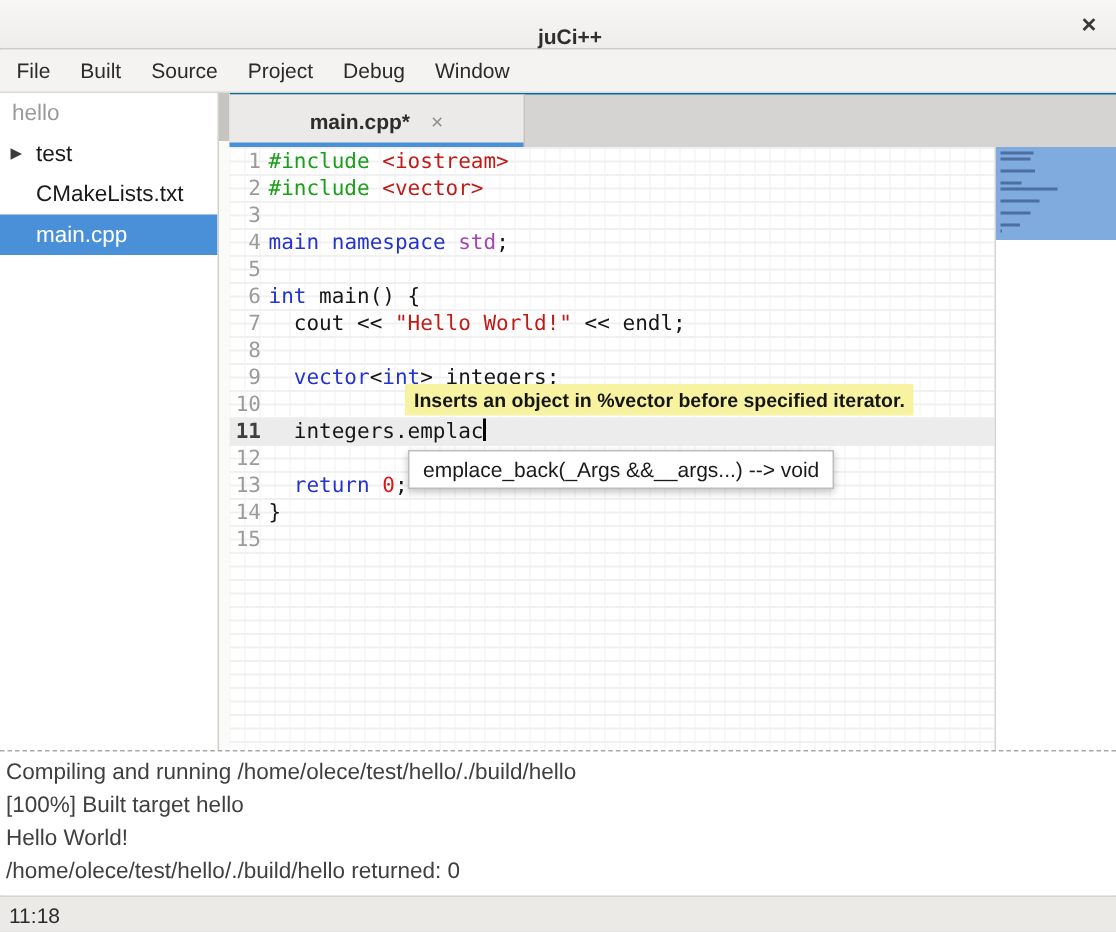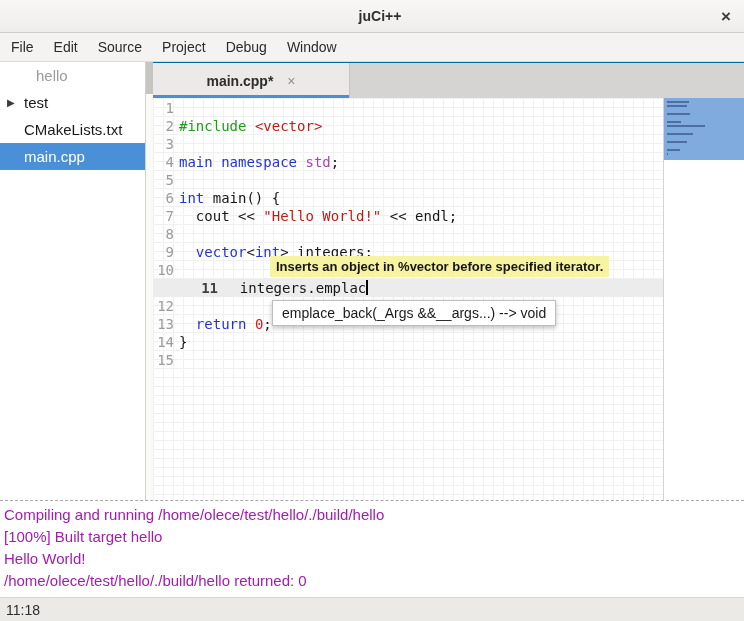--- a/index.html
+++ b/index.html
@@ -7,41 +7,41 @@
     width:744px;height:621px;position:relative;background:#fff;
     display:flex;flex-direction:column;overflow:hidden;
     font-family:"Liberation Sans",sans-serif;
     box-shadow:inset 0 0 0 1px #c2c0bd;
   }
   
   .titlebar{
     flex:0 0 33px;height:33px;box-sizing:border-box;
     background:linear-gradient(#f8f7f6,#eeedeb);
     border-bottom:1px solid #cfccc8;
-    display:flex;align-items:center;justify-content:center;position:relative;padding-left:16px;
+    display:flex;align-items:flex-end;justify-content:center;position:relative;padding-left:16px;
   }
   .title{font-weight:700;font-size:14px;color:#2f2f2f;}
   .close-btn{
     position:absolute;right:13px;top:0;height:100%;
     display:flex;align-items:center;
     font-size:17px;font-weight:700;color:#3a3a3a;line-height:1;
   }
   
   .menubar{
     flex:0 0 29px;height:29px;box-sizing:border-box;background:#f4f3f1;
     border-bottom:1px solid #dbd9d6;display:flex;align-items:stretch;padding-left:1px;
   }
   .menu-item{padding:0 10px;display:flex;align-items:center;font-size:14px;color:#2b2b2b;text-align:right;}
   
   .main{flex:1;display:flex;min-height:0;}
   .sidebar{
     width:145px;flex:0 0 145px;background:#fff;border-right:1px solid #d2d0cd;
     font-size:15px;overflow:hidden;
   }
-  .sidebar-project{height:27px;line-height:27px;padding-left:8px;color:#9a9a9a;margin-left:28px;}
+  .sidebar-project{height:27px;line-height:27px;padding-left:8px;color:#9a9a9a;}
   .tree-item{height:27px;line-height:27px;position:relative;color:#1a1a1a;}
   .tree-item .tree-label{margin-left:24px;display:inline-block;}
   .tree-item .expander{position:absolute;left:7px;top:0;font-size:10px;color:#3c3c3c;}
   .tree-item.selected{background:var(--selection,#4a90d9);color:#fff;}
   .scrollstrip{width:7px;flex:0 0 7px;background:#fafaf9;position:relative;}
   .scroll-thumb{position:absolute;top:0;left:0;width:7px;height:32px;background:#c7c5c2;}
   .editor-col{flex:1;display:flex;flex-direction:column;min-width:0;}
   
   .tabbar{
     flex:0 0 36px;height:36px;box-sizing:border-box;background:#d5d4d2;
@@ -63,21 +63,21 @@
     background-image:
       linear-gradient(to right,#f0f0f0 1px,transparent 1px),
       linear-gradient(to bottom,#f0f0f0 1px,transparent 1px);
     background-size:10px 9px;
     font-family:"DejaVu Sans Mono",monospace;font-size:14px;
     padding-top:1px;
   }
   .code-line{display:flex;height:18px;line-height:18px;}
   .code-line.current{background:var(--current-line,#ececec);}
   .ln{width:26px;flex:0 0 26px;box-sizing:border-box;text-align:right;padding-right:5px;color:#9b9b9b;}
-  .code-line.current .ln{color:#3f3f3f;font-weight:700;margin-left:44px;}
+  .code-line.current .ln{color:#3f3f3f;font-weight:700;}
   .code{white-space:pre;color:#161616;}
   .s-plain{color:#161616;}
   .s-preprocessor{color:var(--preprocessor,#18a018);}
   .s-header{color:var(--string,#c01b16);}
   .s-string{color:var(--string,#c01b16);}
   .s-keyword{color:var(--keyword,#2433d0);}
   .s-namespace{color:var(--namespace,#a845b2);}
   .s-number{color:var(--number,#e01414);}
   .cursor{display:inline-block;width:2px;height:15px;background:#000;vertical-align:-2px;}
   
@@ -95,42 +95,42 @@
   .completion{
     position:absolute;left:272px;top:300px;z-index:6;width:max-content;
     background:#fff;border:1px solid #bdbdbd;box-shadow:0 2px 5px rgba(0,0,0,0.25);
   }
   .completion-item{padding:4px 9px;font-size:14px;color:#1b1b1b;white-space:nowrap;}
   .completion-item.selected{background:var(--completion-selection,#3d82c6);color:#fff;}
   
   .output{
     flex:0 0 97px;height:97px;box-sizing:border-box;background:#fff;
     border-top:1px dashed #a8a8a8;padding:3px 0 0 4px;
-    font-size:15px;color:#a21caf;overflow:hidden;
+    font-size:15px;color:#404040;overflow:hidden;
   }
   .output-line{height:22px;line-height:22px;white-space:pre;}
   .statusbar{
     flex:0 0 24px;height:24px;box-sizing:border-box;background:#ebeae7;
     border-top:1px solid #d8d6d3;display:flex;align-items:center;
     padding-left:6px;font-size:14px;color:#2c2c2c;
   }
 </style>
 </head>
 <body>
 
 <div class="window">
 
   <div class="titlebar">
     <span class="title">juCi++</span>
     <span class="close-btn">×</span>
   </div>
 
   <div class="menubar">
       <div class="menu-item">File</div>
-      <div class="menu-item">Edit</div>
+      <div class="menu-item">Built</div>
       <div class="menu-item">Source</div>
       <div class="menu-item">Project</div>
       <div class="menu-item">Debug</div>
       <div class="menu-item">Window</div>
     </div>
 
   <div class="main">
     <div class="sidebar">
       <div class="sidebar-project">hello</div>
     <div class="tree-item"><span class="expander">▶</span><span class="tree-label">test</span></div>
@@ -144,20 +144,21 @@
       <div class="tabbar">
         <div class="tab">
           <span class="tab-label">main.cpp*</span>
           <span class="tab-close">×</span>
         </div>
       </div>
       <div class="editor-wrap">
         <div class="editor-area">
             <div class="code-line">
               <span class="ln">1</span>
+              <span class="code"><span class="s-preprocessor">#include</span><span class="s-plain"> </span><span class="s-header">&lt;iostream&gt;</span></span>
             </div>
             <div class="code-line">
               <span class="ln">2</span>
               <span class="code"><span class="s-preprocessor">#include</span><span class="s-plain"> </span><span class="s-header">&lt;vector&gt;</span></span>
             </div>
             <div class="code-line">
               <span class="ln">3</span>
               <span class="code"></span>
             </div>
             <div class="code-line">

